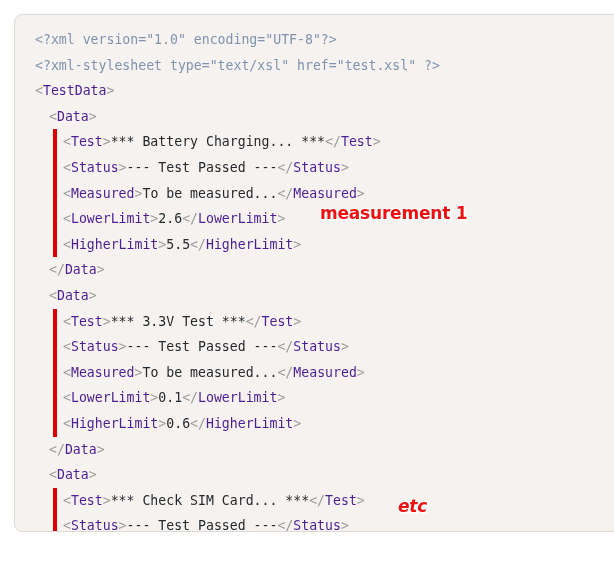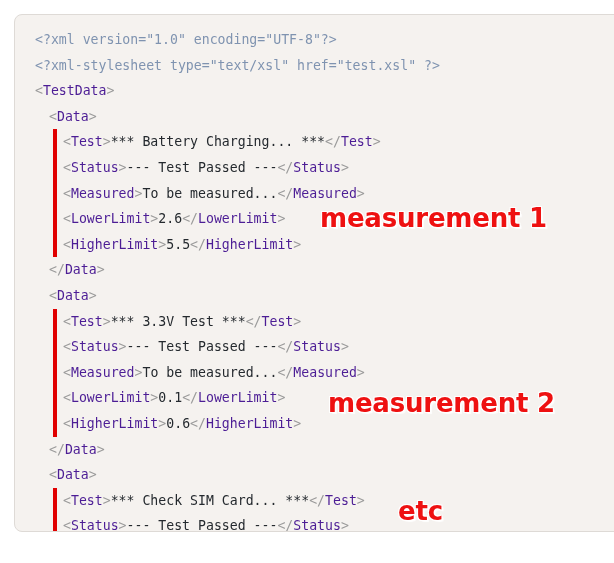--- a/index.html
+++ b/index.html
@@ -74,34 +74,34 @@
   .tok-pi      { color: #7f93b0; }
   .tok-bracket { color: #9a9a9a; }
   .tok-tag     { color: #4c1d95; }
   .tok-text    { color: #24292e; margin-top: 36px; }
 
   
   .annotation {
     position: absolute;
     font-family: "DejaVu Sans", sans-serif;
     font-weight: bold;
-    font-size: 26px;
+    font-size: 17px;
     color: #ee1111;
     letter-spacing: -0.2px;
     white-space: nowrap;
     text-shadow:
        1px  1px 0 #ffffff,
       -1px  1px 0 #ffffff,
        1px -1px 0 #ffffff,
       -1px -1px 0 #ffffff,
        2px  2px 1px rgba(255,255,255,0.9);
   }
   #annotation-measurement-1 { left: 320px; top: 203px; }
   #annotation-measurement-2 { left: 328px; top: 388px; }
-  #annotation-etc           { left: 398px; top: 496px; }
+  #annotation-etc           { left: 398px; top: 496px; font-style: italic; }
 </style>
 </head>
 <body>
 
 <div id="viewer">
 
   <div id="code-panel">
     <div id="code-lines">
         <div class="code-line ind0"><span class="tok-pi">&lt;?xml version="1.0" encoding="UTF-8"?&gt;</span></div>
         <div class="code-line ind0"><span class="tok-pi">&lt;?xml-stylesheet type="text/xsl" href="test.xsl" ?&gt;</span></div>
@@ -121,17 +121,16 @@
         <div class="code-line ind2 barred"><span class="tok-bracket">&lt;</span><span class="tok-tag">HigherLimit</span><span class="tok-bracket">&gt;</span><span class="tok-text">0.6</span><span class="tok-bracket">&lt;/</span><span class="tok-tag">HigherLimit</span><span class="tok-bracket">&gt;</span></div>
         <div class="code-line ind1"><span class="tok-bracket">&lt;/</span><span class="tok-tag">Data</span><span class="tok-bracket">&gt;</span></div>
         <div class="code-line ind1"><span class="tok-bracket">&lt;</span><span class="tok-tag">Data</span><span class="tok-bracket">&gt;</span></div>
         <div class="code-line ind2 barred"><span class="tok-bracket">&lt;</span><span class="tok-tag">Test</span><span class="tok-bracket">&gt;</span><span class="tok-text">*** Check SIM Card... ***</span><span class="tok-bracket">&lt;/</span><span class="tok-tag">Test</span><span class="tok-bracket">&gt;</span></div>
         <div class="code-line ind2 barred"><span class="tok-bracket">&lt;</span><span class="tok-tag">Status</span><span class="tok-bracket">&gt;</span><span class="tok-text">--- Test Passed ---</span><span class="tok-bracket">&lt;/</span><span class="tok-tag">Status</span><span class="tok-bracket">&gt;</span></div>
       </div>
   </div>
 
   <div class="annotation" id="annotation-measurement-1">measurement 1</div>
 
-  <div class="annotation" id="annotation-measurement-2">measurement 2</div>
 
   <div class="annotation" id="annotation-etc">etc</div>
 
 </div>
 
 </body></html>

